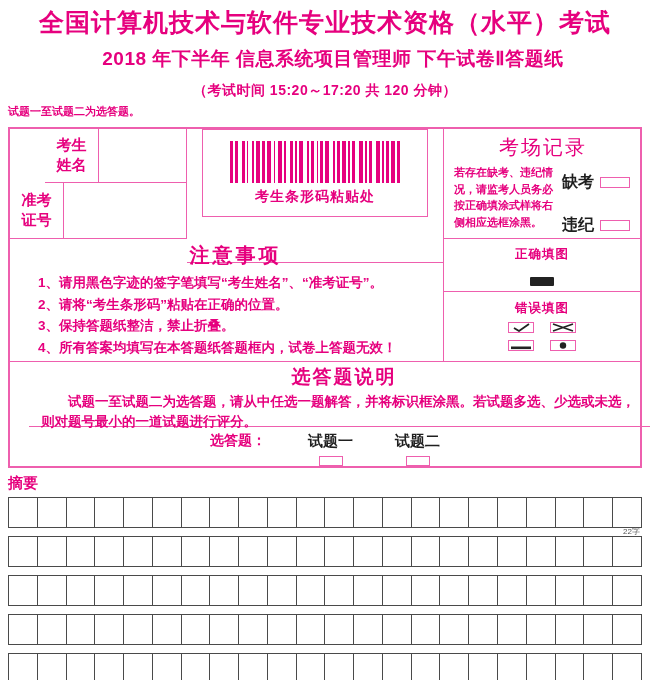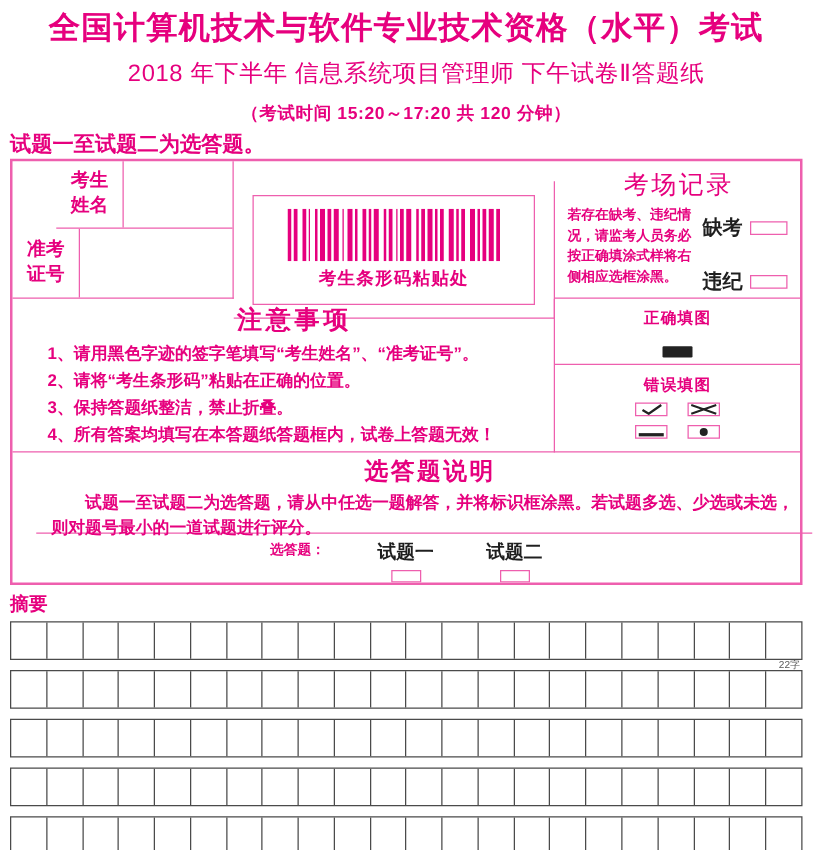--- a/index.html
+++ b/index.html
@@ -8,39 +8,39 @@
     --ink: #1f1f1f;
     --grid: #4a4a4a;
   }
   html,body{margin:0;padding:0;background:#fff;}
   body{font-family:"Liberation Sans", sans-serif;}
   #sheet{position:relative;width:650px;height:680px;background:#fff;overflow:hidden;}
 
   
   .hdr{position:absolute;left:0;top:6px;width:650px;text-align:center;color:var(--magenta);}
   .hdr-title{font-size:25px;font-weight:bold;letter-spacing:1px;line-height:1.3;}
-  .hdr-sub{font-size:19px;font-weight:normal;letter-spacing:.5px;margin-top:7px;margin-left:16px;}
+  .hdr-sub{font-size:19px;font-weight:bold;letter-spacing:.5px;margin-top:7px;margin-left:16px;}
   .hdr-time{font-size:14px;font-weight:600;margin-top:10px;letter-spacing:.5px;}
-  .pre-note{position:absolute;left:8px;top:104px;font-size:17px;font-weight:bold;color:var(--magenta);}
+  .pre-note{position:absolute;left:8px;top:104px;font-size:11px;font-weight:bold;color:var(--magenta);}
 
   
   .main-box{position:absolute;left:8px;top:127px;width:634px;height:341px;
     border:2px solid var(--pink);box-sizing:border-box;}
   .main-box *{box-sizing:border-box;}
   .cell{position:absolute;}
 
   .cell-form{left:0;top:0;width:177px;height:110px;border-right:1.5px solid var(--pink);border-bottom:1.5px solid var(--pink);}
   .form-row{height:55px;display:flex;}
   .form-row.first{border-bottom:1.5px solid var(--pink);height:53.5px;margin-left:35px;}
   .form-label{width:54px;border-right:1.5px solid var(--pink);display:flex;align-items:center;justify-content:center;}
   .form-label span{display:block;width:34px;font-size:15px;font-weight:bold;color:var(--magenta);line-height:1.35;text-align:center;word-break:break-all;}
   .form-value{flex:1;}
 
-  .cell-barcode{left:177px;top:16px;width:257px;height:110px;border-right:1.5px solid var(--pink);border-bottom:1.5px solid var(--pink);
-    display:flex;align-items:center;justify-content:center;}
+  .cell-barcode{left:177px;top:0;width:257px;height:134px;border-right:1.5px solid var(--pink);border-bottom:1.5px solid var(--pink);
+    display:flex;justify-content:center;}
   .barcode-box{width:226px;height:88px;border:1.5px solid var(--pink);display:flex;flex-direction:column;align-items:center;justify-content:center;gap:5px;}
   .barcode-label{font-size:14px;font-weight:bold;color:var(--magenta);letter-spacing:1px;}
 
   .cell-record{left:434px;top:0;width:196px;height:110px;border-bottom:1.5px solid var(--pink);padding:5px 8px 0 10px;}
   .record-title{font-size:20px;font-weight:normal;color:var(--magenta);text-align:center;letter-spacing:2px;}
   .record-body{display:flex;margin-top:3px;}
   .record-instr{width:108px;font-size:11px;line-height:1.5;color:var(--magenta);font-weight:600;}
   .record-marks{flex:1;display:flex;flex-direction:column;align-items:flex-end;gap:22px;padding-top:8px;padding-right:2px;}
   .mark-row{display:flex;align-items:center;gap:6px;}
   .mark-label{font-size:16px;font-weight:bold;color:var(--ink);}
@@ -59,21 +59,21 @@
     display:flex;flex-direction:column;align-items:center;padding-top:8px;gap:5px;}
   .wrong-grid{display:grid;grid-template-columns:auto auto;column-gap:16px;row-gap:7px;}
   .wrong-box{width:26px;height:11px;border:1.2px solid var(--pink);display:flex;align-items:center;justify-content:center;background:#fff;}
 
   .cell-optdesc{left:0;top:233px;width:630px;height:65px;border-bottom:1.5px solid var(--pink);padding:2px 12px 0 12px;margin-left:19px;}
   .optdesc-title{font-size:19px;font-weight:bold;color:var(--magenta);text-align:center;letter-spacing:2px;}
   .optdesc-body{margin:2px 0 0 0;font-size:13.5px;line-height:1.5;color:var(--magenta);font-weight:600;text-indent:2em;}
 
   .cell-optsel{left:0;top:298px;width:630px;height:39px;}
   .sel-row{display:flex;justify-content:center;align-items:flex-start;gap:42px;padding-top:5px;}
-  .sel-label{font-size:11px;font-weight:bold;color:var(--magenta);}
+  .sel-label{font-size:14px;font-weight:bold;color:var(--magenta);}
   .sel-opt{display:flex;flex-direction:column;align-items:center;gap:5px;}
   .sel-opt-label{font-size:15px;font-weight:bold;color:var(--ink);}
   .sel-box{width:24px;height:10px;border:1.5px solid var(--pink);background:#fff;}
 
   
   .abstract-label{position:absolute;left:8px;top:474px;font-size:15px;font-weight:bold;color:var(--magenta);}
   .agrid{position:absolute;left:8px;top:497px;width:634px;}
   .agrid-row{display:flex;height:31px;border:1px solid var(--grid);box-sizing:border-box;background:#fff;}
   .agrid-cell{flex:1;border-right:1px solid var(--grid);}
   .agrid-cell:last-child{border-right:none;}

